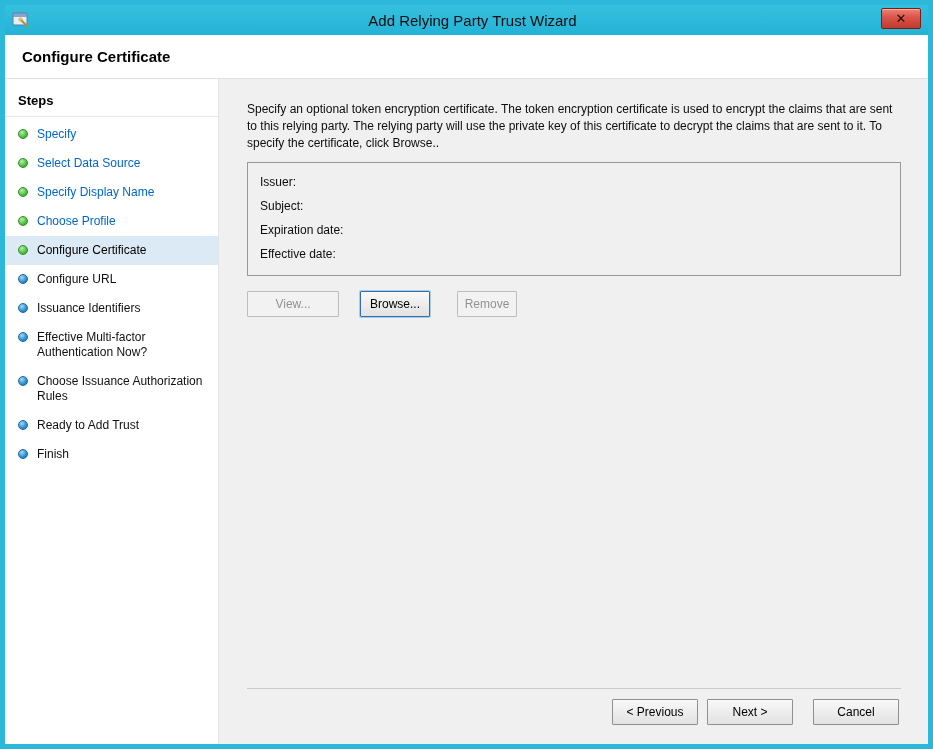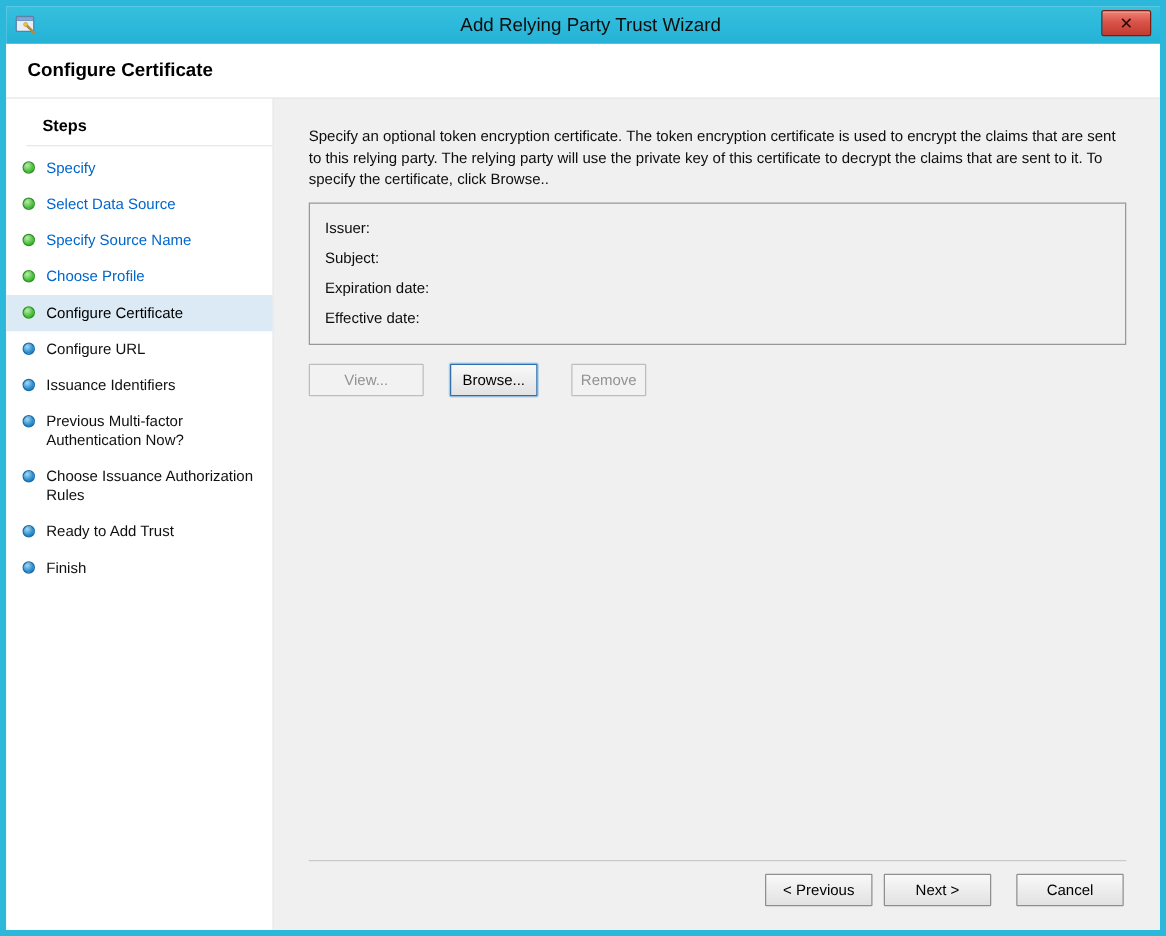--- a/index.html
+++ b/index.html
@@ -51,21 +51,20 @@
   .sidebar {
     flex:0 0 auto; width:214px; background:#ffffff;
     border-right:1px solid #e4e4e4;
     padding-top:7px;
   }
   .steps-title {
     font-size:13px; font-weight:bold; color:#000;
     padding:7px 10px 8px 13px;
     border-bottom:1px solid #e8e8e8;
     margin-bottom:3px;
-    margin-left:16px;
   }
   .step {
     display:flex; align-items:flex-start;
     padding:7px 8px 7px 13px;
     font-size:12px; line-height:15px;
   }
   .bullet {
     flex:0 0 auto; width:10px; height:10px; border-radius:50%;
     margin:2px 9px 0 0;
   }
@@ -159,41 +158,41 @@
       <div class="step completed">
         <span class="bullet green"></span>
         <span class="step-label">Specify</span>
       </div>
       <div class="step completed">
         <span class="bullet green"></span>
         <span class="step-label">Select Data Source</span>
       </div>
       <div class="step completed">
         <span class="bullet green"></span>
-        <span class="step-label">Specify Source Name</span>
+        <span class="step-label">Specify Display Name</span>
       </div>
       <div class="step completed">
         <span class="bullet green"></span>
         <span class="step-label">Choose Profile</span>
       </div>
       <div class="step current">
         <span class="bullet green"></span>
         <span class="step-label">Configure Certificate</span>
       </div>
       <div class="step upcoming">
         <span class="bullet blue"></span>
         <span class="step-label">Configure URL</span>
       </div>
       <div class="step upcoming">
         <span class="bullet blue"></span>
         <span class="step-label">Issuance Identifiers</span>
       </div>
       <div class="step upcoming">
         <span class="bullet blue"></span>
-        <span class="step-label">Previous Multi-factor Authentication Now?</span>
+        <span class="step-label">Effective Multi-factor Authentication Now?</span>
       </div>
       <div class="step upcoming">
         <span class="bullet blue"></span>
         <span class="step-label">Choose Issuance Authorization Rules</span>
       </div>
       <div class="step upcoming">
         <span class="bullet blue"></span>
         <span class="step-label">Ready to Add Trust</span>
       </div>
       <div class="step upcoming">

